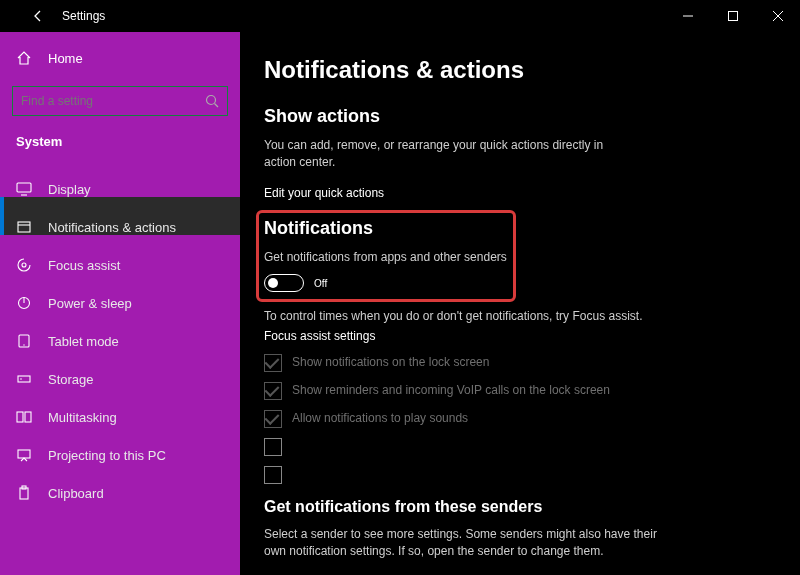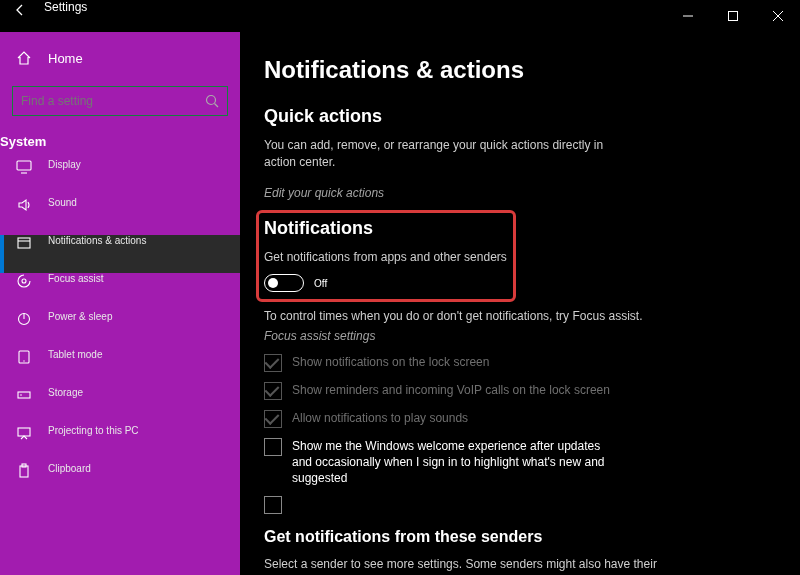--- a/index.html
+++ b/index.html
@@ -1,40 +1,40 @@
 <!DOCTYPE html>
 <html><head>
 <meta charset="utf-8">
 <style>
 * { margin:0; padding:0; box-sizing:border-box; font-family:"Segoe UI",Arial,sans-serif; }
 body { width:800px; height:575px; background:#000; color:#fff; overflow:hidden; position:relative; }
-.titlebar { height:32px; display:flex; padding-left:10px; background:#000; }
+.titlebar { height:32px; display:flex; align-items:center; padding-left:10px; background:#000;margin-left:18px; }
 .titlebar .back { width:20px; height:20px; display:flex; align-items:center; justify-content:center; cursor:pointer; }
 .titlebar .title { margin-left:14px; font-size:12px; color:#fff; }
 .titlebar .winctrls { margin-left:auto; display:flex; }
 .titlebar .winctrls div { width:45px; height:32px; display:flex; align-items:center; justify-content:center; cursor:pointer; }
 .app { display:flex; height:calc(575px - 32px); }
 .sidebar { width:240px; background:#a21caf; display:flex; flex-direction:column; padding-top:6px; }
 .home { display:flex; align-items:center; height:40px; padding-left:16px; cursor:pointer; font-size:13px; }
 .home .icon { width:16px; margin-right:16px; display:flex; align-items:center; }
 .search { margin:8px 12px 10px 12px; height:30px; border:1px solid #15803d; display:flex; align-items:center; padding:0 8px; }
 .search input { flex:1; background:transparent; border:none; outline:none; color:#fff; font-size:12px; }
 .search .sicon { width:14px; }
-.cat { font-size:13px; font-weight:600; padding:8px 0 10px; }
+.cat { font-size:13px; font-weight:600; padding:8px 16px 10px; }
 .navlist { overflow-y:auto; }
-.navitem { display:flex; align-items:flex-start; height:38px; padding-left:16px; cursor:pointer; font-size:10px; color:#e8e8e8; position:relative; }
+.navitem { display:flex; align-items:flex-end; height:38px; padding-left:16px; cursor:pointer; font-size:13px; color:#e8e8e8; position:relative; }
 .navitem .icon { width:16px; margin-right:16px; display:flex; align-items:center; justify-content:center; }
 .navitem.selected { background:#2b2b2b; }
 .navitem.selected::before { content:""; position:absolute; left:0; top:0; bottom:0; width:4px; background:#0078d4; }
 .main { flex:1; background:#000; position:relative; overflow-y:auto; padding:24px 36px 24px 24px; }
 .main::-webkit-scrollbar { width:4px; } .main::-webkit-scrollbar-thumb { background:#555; }
 .h1 { font-size:24px; font-weight:600; margin-bottom:22px; }
 .h2 { font-size:18px; font-weight:600; margin-bottom:10px; margin-top:6px; }
 .body { font-size:12px; color:#cfcfcf; line-height:1.45; }
-.link { font-size:12px; color:#a3a3a3; cursor:pointer; display:inline-block;font-style:italic; }
+.link { font-size:12px; color:#ffffff; cursor:pointer; display:inline-block; }
 .toggle { display:flex; align-items:center; margin-top:8px; cursor:pointer; }
 .toggle .track { width:40px; height:18px; border:1px solid #fff; border-radius:10px; position:relative; margin-right:10px; }
 .toggle .thumb { width:10px; height:10px; background:#fff; border-radius:50%; position:absolute; left:3px; top:3px; }
 .toggle .state { font-size:10px; }
 .notifbox { margin-top:10px; }
 .redbox { position:absolute; border:3px solid #d83b3b; border-radius:6px; pointer-events:none; }
 .opt { display:flex; align-items:flex-start; margin-top:10px; font-size:12px; }
 .opt .cb { width:18px; height:18px; border:1px solid #888; margin-right:10px; flex-shrink:0; position:relative; }
 .opt.disabled { color:#6f6f6f; }
 .opt.disabled .cb { border-color:#555; }
@@ -97,29 +97,20 @@
     <div class="navlist" id="navlist">
         <div class="navitem">
           <span class="icon">
             <svg width="16" height="16" viewBox="0 0 16 16" stroke-width="1.1">
               <rect x="1" y="2" width="14" height="9" rx="1" stroke="#fff" fill="none"></rect>
               <line x1="5" y1="14" x2="11" y2="14" stroke="#fff"></line>
             </svg>
           </span>
           <span>Display</span>
         </div>
-        <div class="navitem">
-          <span class="icon">
-            <svg width="16" height="16" viewBox="0 0 16 16" stroke-width="1.1">
-              <path d="M3 6 H6 L10 3 V13 L6 10 H3 Z" stroke="#fff" fill="none"></path>
-              <path d="M12 5 Q14 8 12 11" stroke="#fff" fill="none"></path>
-            </svg>
-          </span>
-          <span>Sound</span>
-        </div>
         <div class="navitem selected">
           <span class="icon">
             <svg width="16" height="16" viewBox="0 0 16 16" stroke-width="1.1">
               <rect x="2" y="3" width="12" height="10" stroke="#fff" fill="none"></rect>
               <line x1="2" y1="6" x2="14" y2="6" stroke="#fff"></line>
             </svg>
           </span>
           <span>Notifications &amp; actions</span>
         </div>
         <div class="navitem">
@@ -154,20 +145,29 @@
             <svg width="16" height="16" viewBox="0 0 16 16" stroke-width="1.1">
               <rect x="2" y="5" width="12" height="6" stroke="#fff" fill="none"></rect>
               <circle cx="5" cy="8" r="0.8" fill="#fff"></circle>
             </svg>
           </span>
           <span>Storage</span>
         </div>
         <div class="navitem">
           <span class="icon">
             <svg width="16" height="16" viewBox="0 0 16 16" stroke-width="1.1">
+              <rect x="1" y="3" width="6" height="10" stroke="#fff" fill="none"></rect>
+              <rect x="9" y="3" width="6" height="10" stroke="#fff" fill="none"></rect>
+            </svg>
+          </span>
+          <span>Multitasking</span>
+        </div>
+        <div class="navitem">
+          <span class="icon">
+            <svg width="16" height="16" viewBox="0 0 16 16" stroke-width="1.1">
               <rect x="2" y="3" width="12" height="8" stroke="#fff" fill="none"></rect>
               <path d="M5 14 L8 11 L11 14" stroke="#fff" fill="none"></path>
             </svg>
           </span>
           <span>Projecting to this PC</span>
         </div>
         <div class="navitem">
           <span class="icon">
             <svg width="16" height="16" viewBox="0 0 16 16" stroke-width="1.1">
               <rect x="4" y="3" width="8" height="11" stroke="#fff" fill="none"></rect>
@@ -176,21 +176,21 @@
           </span>
           <span>Clipboard</span>
         </div>
         <div class="navitem"></div>
       </div>
   </div>
 
   <div class="main">
     <div class="h1">Notifications &amp; actions</div>
 
-    <div class="h2">Quick actions</div>
+    <div class="h2">Show actions</div>
     <div class="body" style="max-width:370px">You can add, remove, or rearrange your quick actions directly in action center.</div>
     <div class="link" style="margin-top:14px;margin-bottom:8px">Edit your quick actions</div>
 
     <div class="notifbox" id="notifbox">
       <div class="h2">Notifications</div>
       <div class="body">Get notifications from apps and other senders</div>
       <div class="toggle">
         <div class="track">
             <div class="thumb"></div>
           </div>
@@ -209,21 +209,20 @@
         <div class="opt disabled">
           <div class="cb checked"></div>
           <div class="lbl">Show reminders and incoming VoIP calls on the lock screen</div>
         </div>
         <div class="opt disabled">
           <div class="cb checked"></div>
           <div class="lbl">Allow notifications to play sounds</div>
         </div>
         <div class="opt">
           <div class="cb"></div>
-          <div class="lbl">Show me the Windows welcome experience after updates and occasionally when I sign in to highlight what's new and suggested</div>
         </div>
         <div class="opt">
           <div class="cb"></div>
         </div>
       </div>
 
     <div class="sub2">Get notifications from these senders</div>
     <div class="body" style="max-width:400px">Select a sender to see more settings. Some senders might also have their own notification settings. If so, open the sender to change them.</div>
 
     <div class="redbox" id="redbox" style="left: 16px; top: 177.781px; width: 260px; height: 92.3906px;"></div>

